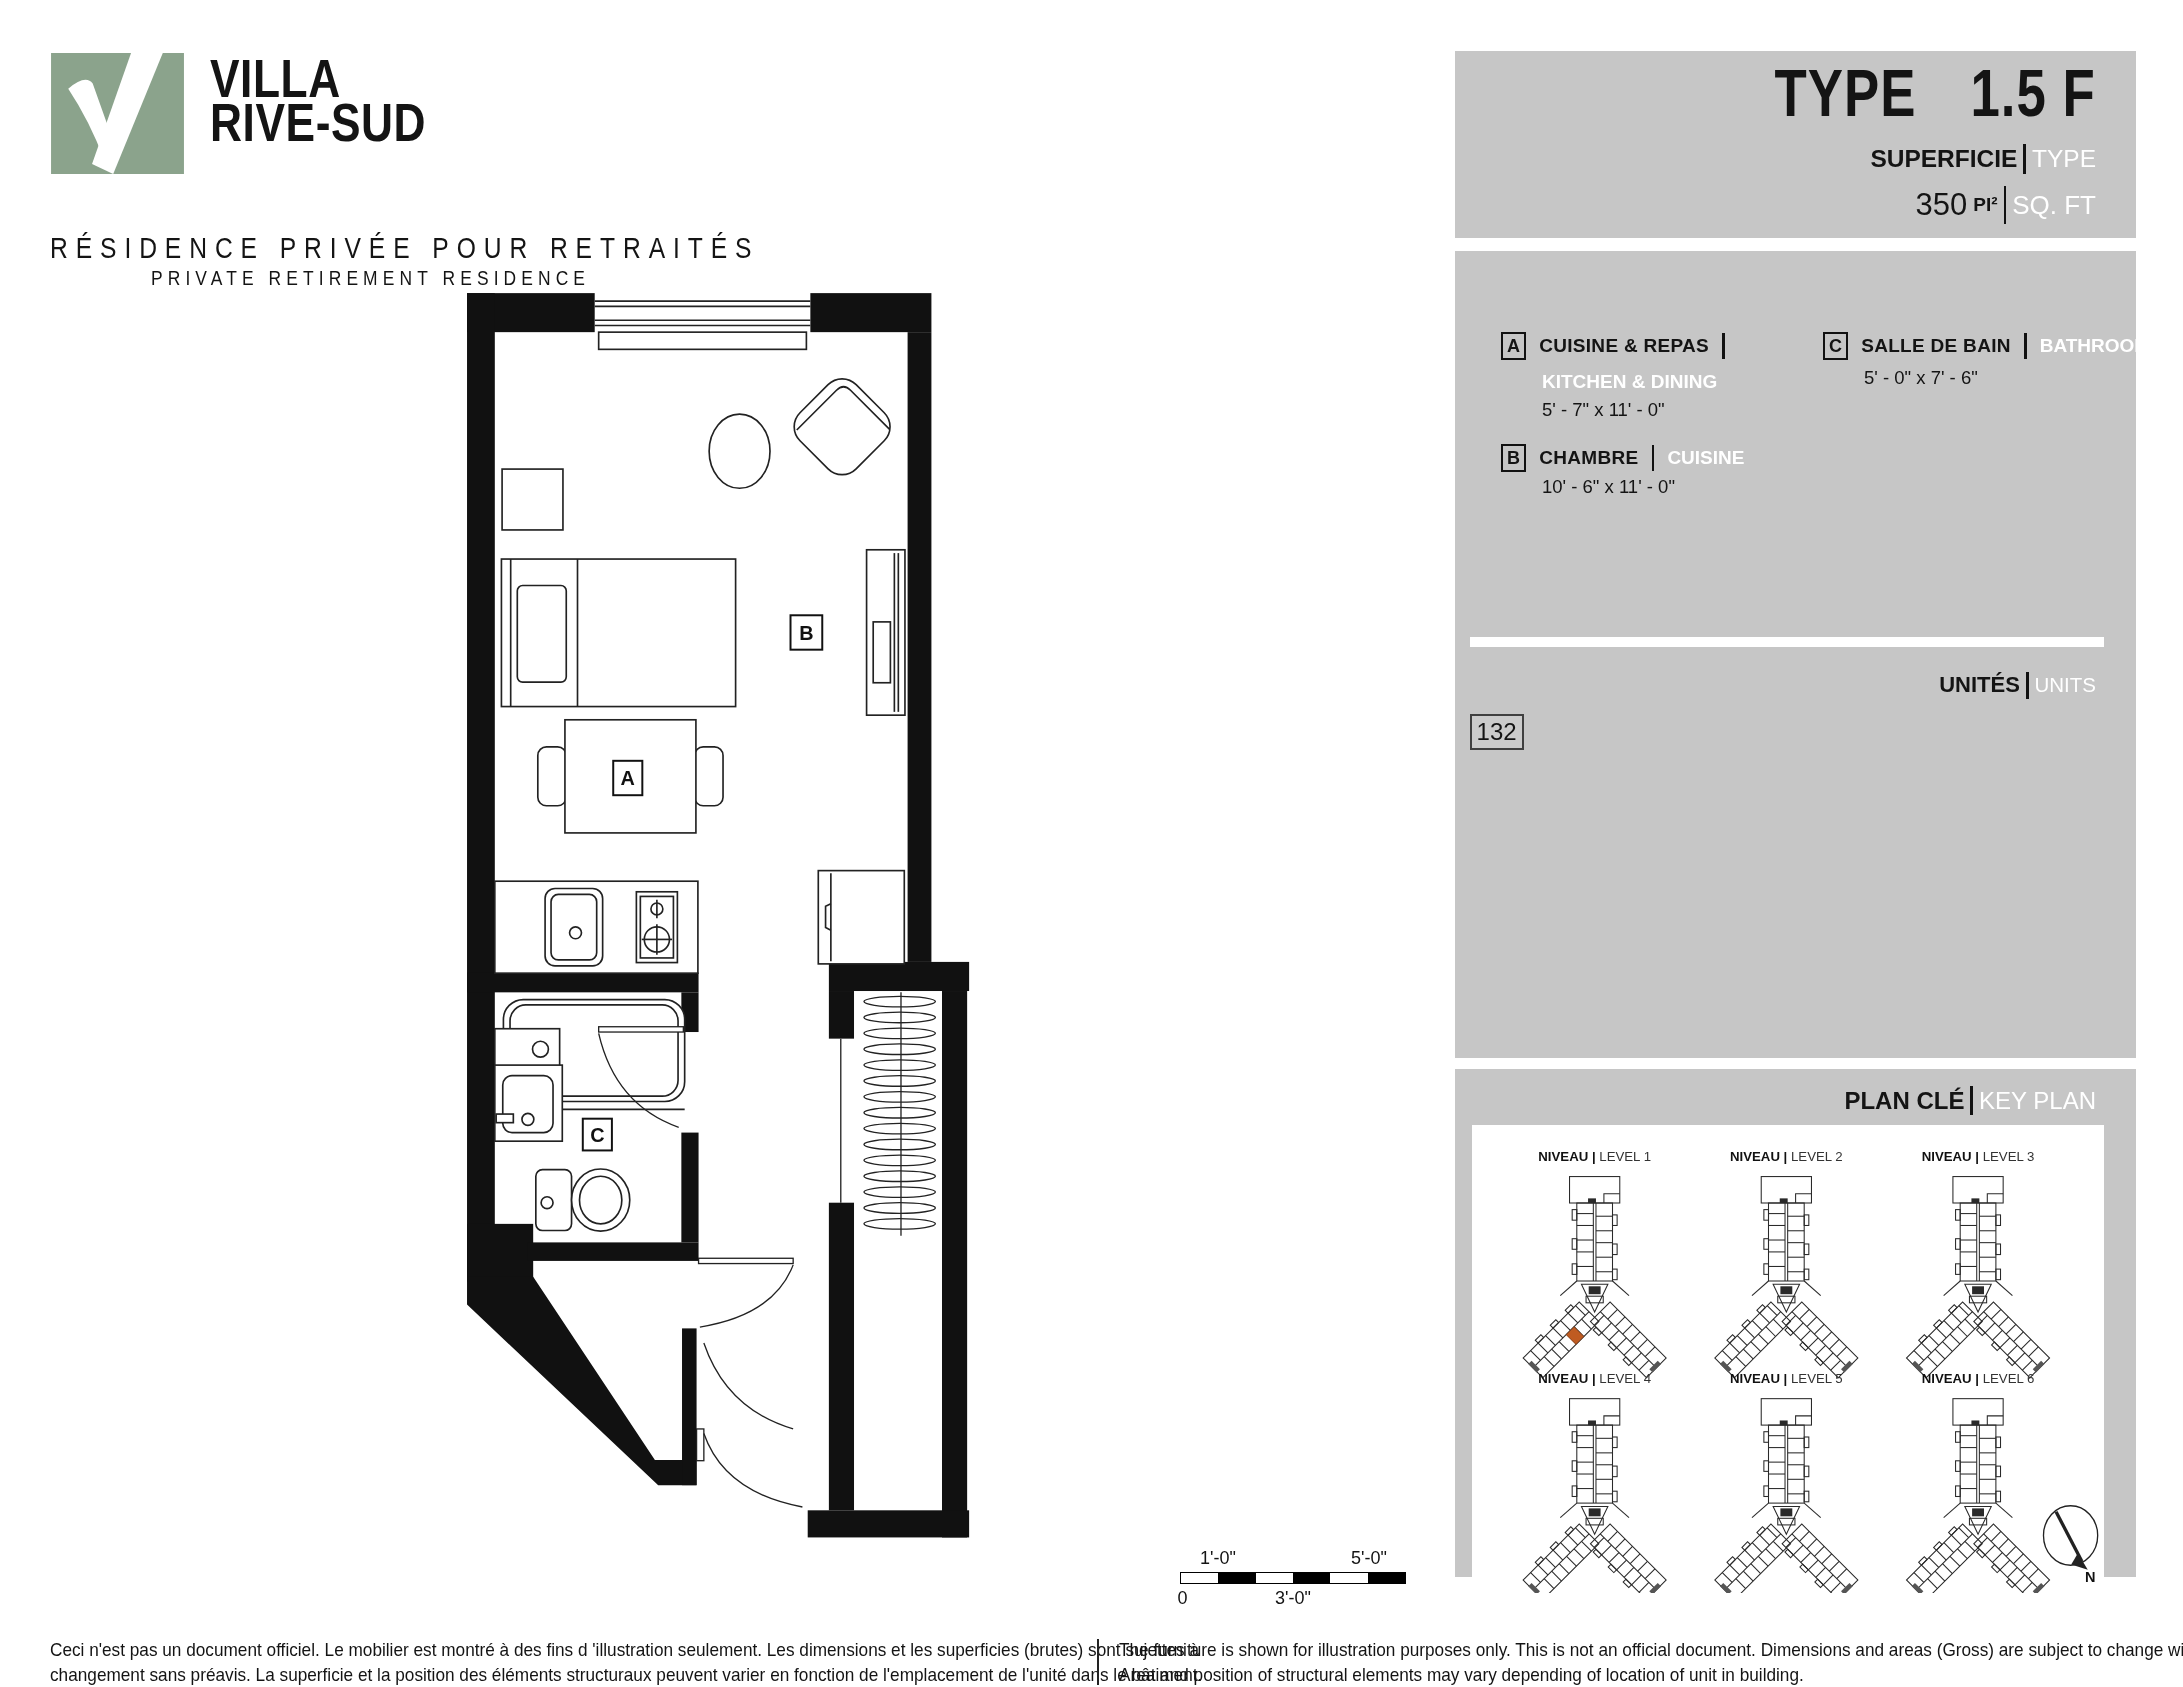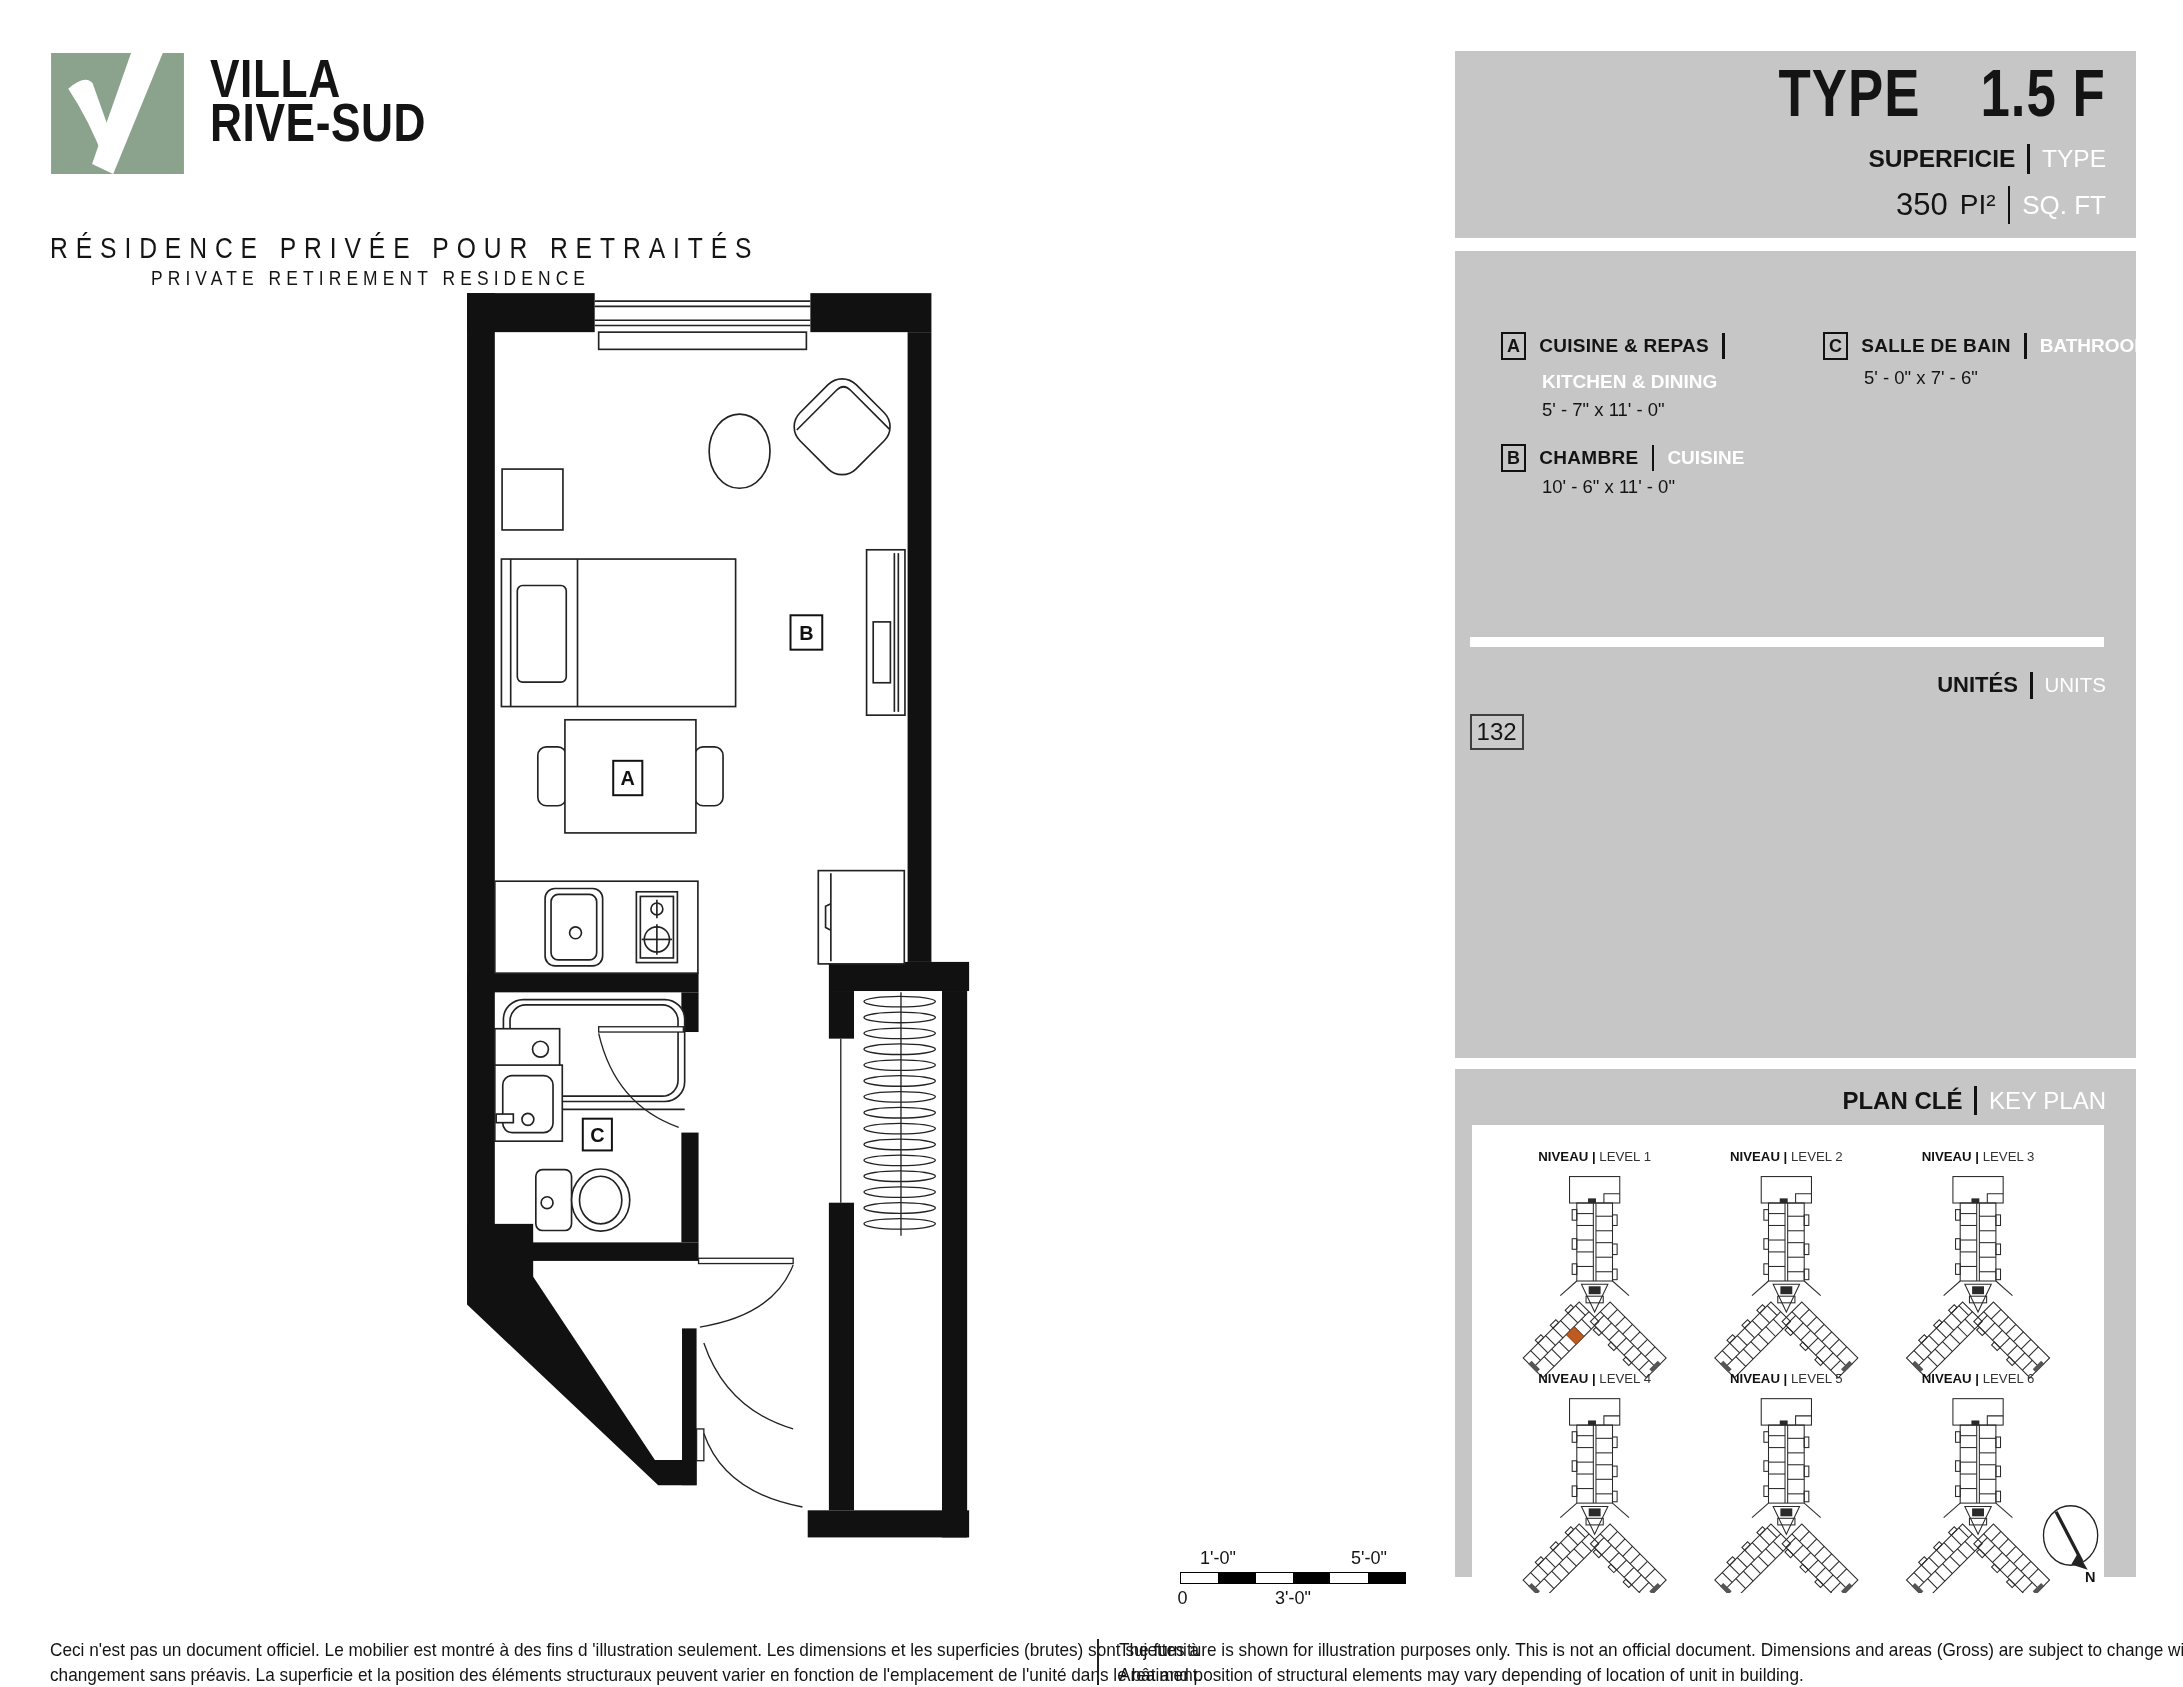--- a/index.html
+++ b/index.html
@@ -6,21 +6,21 @@
     --panel-gray:#c6c6c6; --accent-orange:#bf5b21; --logo-green:#8ba38c;
     --ink:#141414; --white:#ffffff;
   }
   *{margin:0;padding:0;box-sizing:border-box;}
   body{background:#fff;font-family:"Liberation Sans",sans-serif;color:var(--ink);}
   #page{position:relative;width:2183px;height:1687px;background:#fff;overflow:hidden;}
   .abs{position:absolute;}
   .panel{position:absolute;left:1455px;width:681px;background:var(--panel-gray);}
   .cond{display:inline-block;transform:scaleX(.82);transform-origin:left center;}
   .cond-r{display:inline-block;transform:scaleX(.8);transform-origin:right center;}
-  .row-r{position:absolute;right:30px;display:flex;align-items:center;gap:12px;white-space:nowrap;text-align:center;}
+  .row-r{position:absolute;right:40px;display:flex;align-items:center;gap:6px;white-space:nowrap;text-align:center;}
   .vbar{display:inline-block;width:2.6px;background:#111;}
   .wtxt{color:var(--white);}
   .type-big{font-size:66px;font-weight:bold;letter-spacing:1.3px;}
   .lbl-md{font-size:24.5px;font-weight:bold;}
   .lbl-md-light{font-size:24.5px;font-weight:normal;}
   .legend-key{width:25px;height:28px;border:2px solid #111;display:flex;align-items:center;justify-content:center;
               font-size:18px;font-weight:bold;flex:0 0 auto;}
   .legend-line{position:absolute;display:flex;align-items:center;gap:13.2px;white-space:nowrap;}
   .legend-fr{font-size:19px;font-weight:bold;letter-spacing:0.3px;}
   .legend-en{font-size:19px;color:var(--white);font-weight:bold;}
@@ -63,21 +63,21 @@
       <span class="cond-r type-big">TYPE</span>
       <span class="cond-r type-big" style="margin-left:17px">1.5 F</span>
     </div>
     <div class="row-r" style="top:93px">
       <span class="lbl-md">SUPERFICIE</span>
       <span class="vbar" style="height:30px"></span>
       <span class="lbl-md-light wtxt">TYPE</span>
     </div>
     <div class="row-r" style="top:135px">
       <span style="font-size:31px;font-weight:normal">350</span>
-      <span style="font-size:28px;font-weight:normal">PI²</span>
+      <span style="font-size:19px;font-weight:bold">PI²</span>
       <span class="vbar" style="height:38px"></span>
       <span style="font-size:26px" class="wtxt">SQ. FT</span>
     </div>
   </div>
 
   <div class="panel" style="top:251px;height:807px">
 
     <div class="legend-line" style="left:46px;top:81px">
       <span class="legend-key">A</span>
       <span class="legend-fr">CUISINE &amp; REPAS</span>

